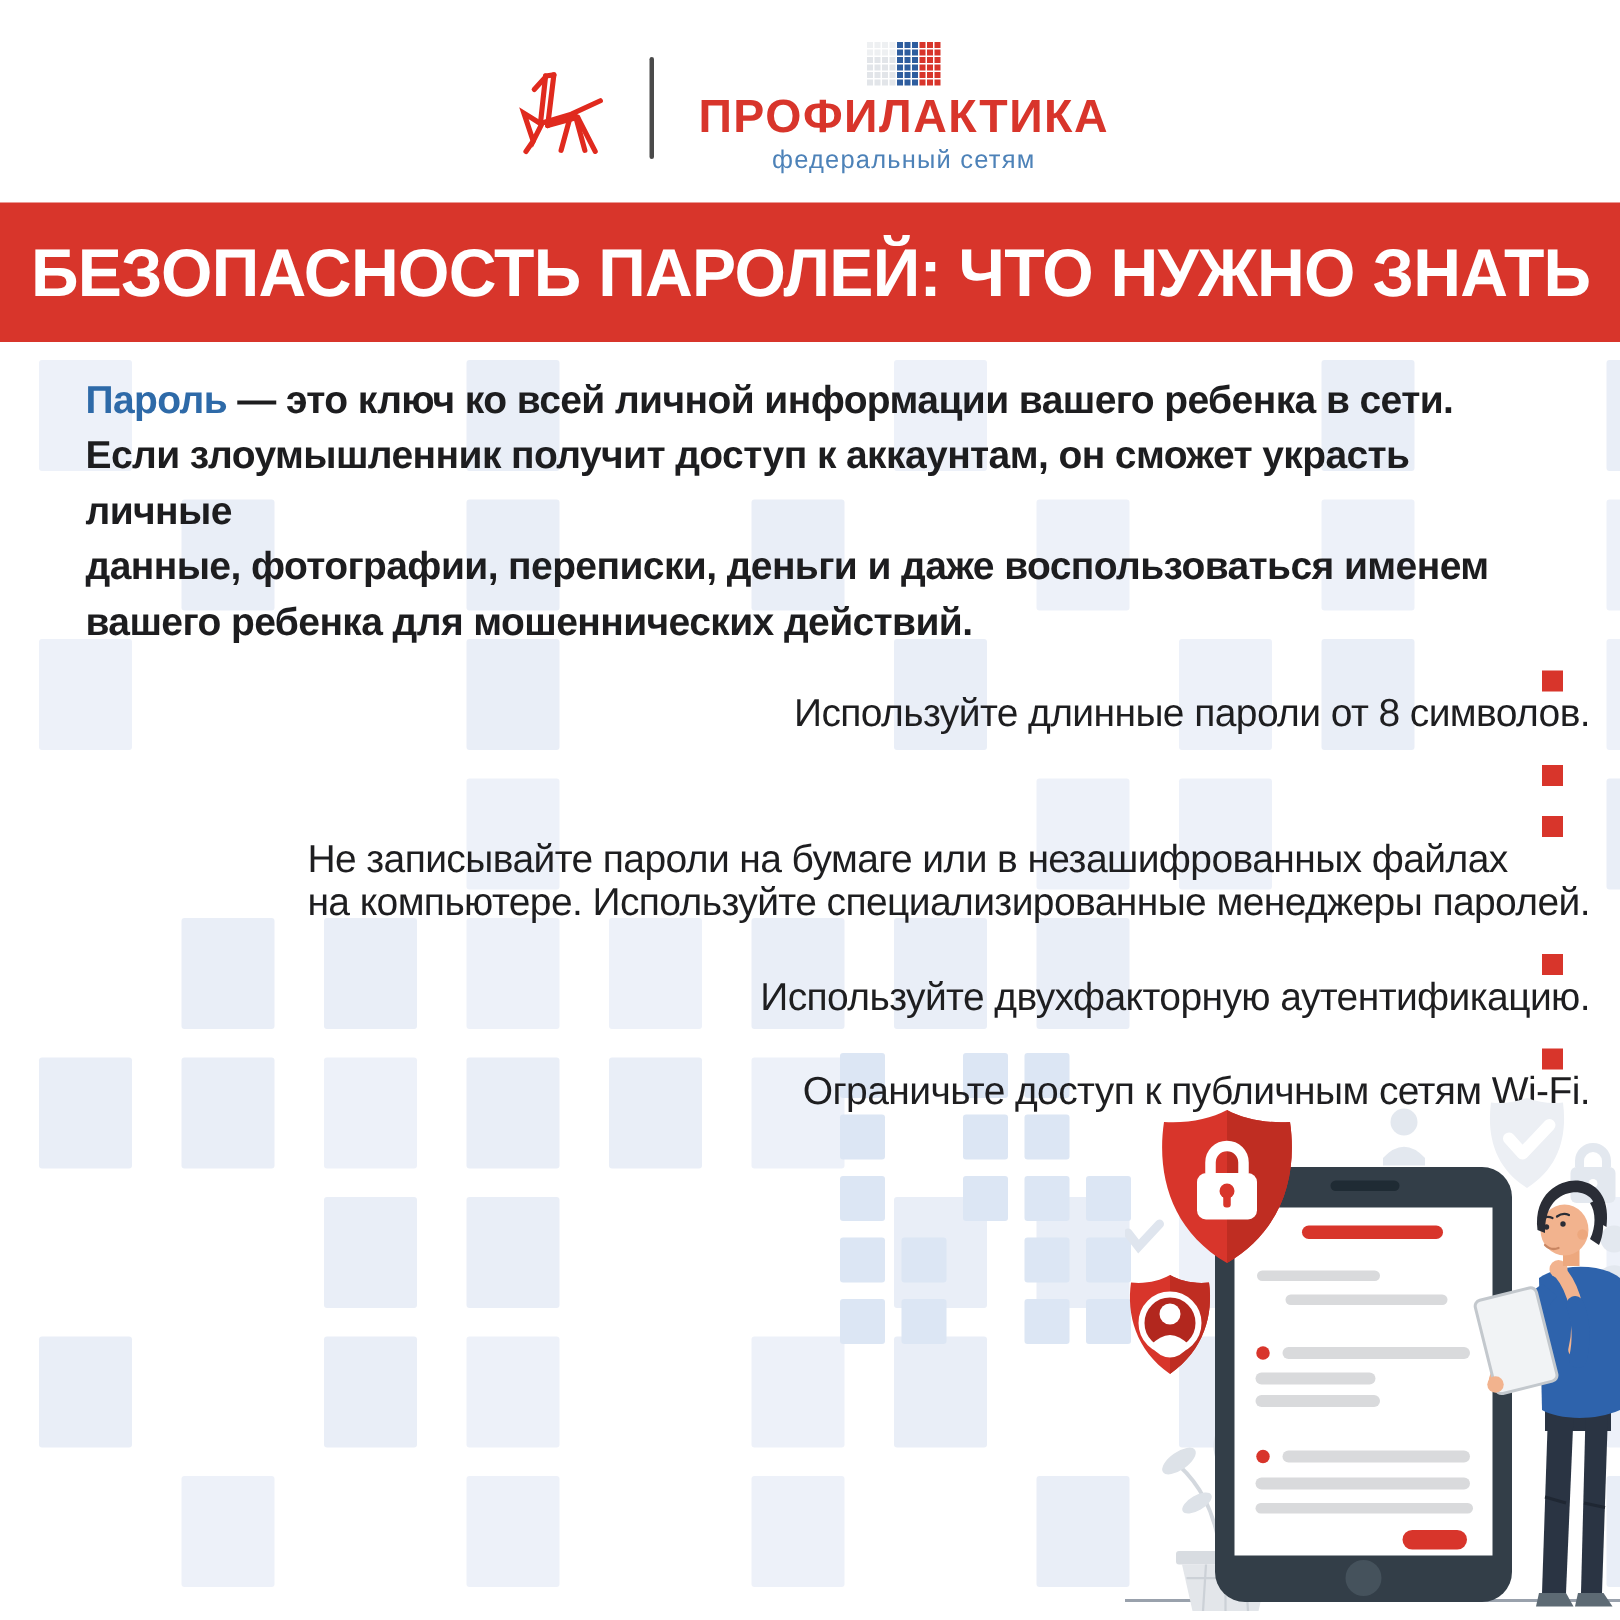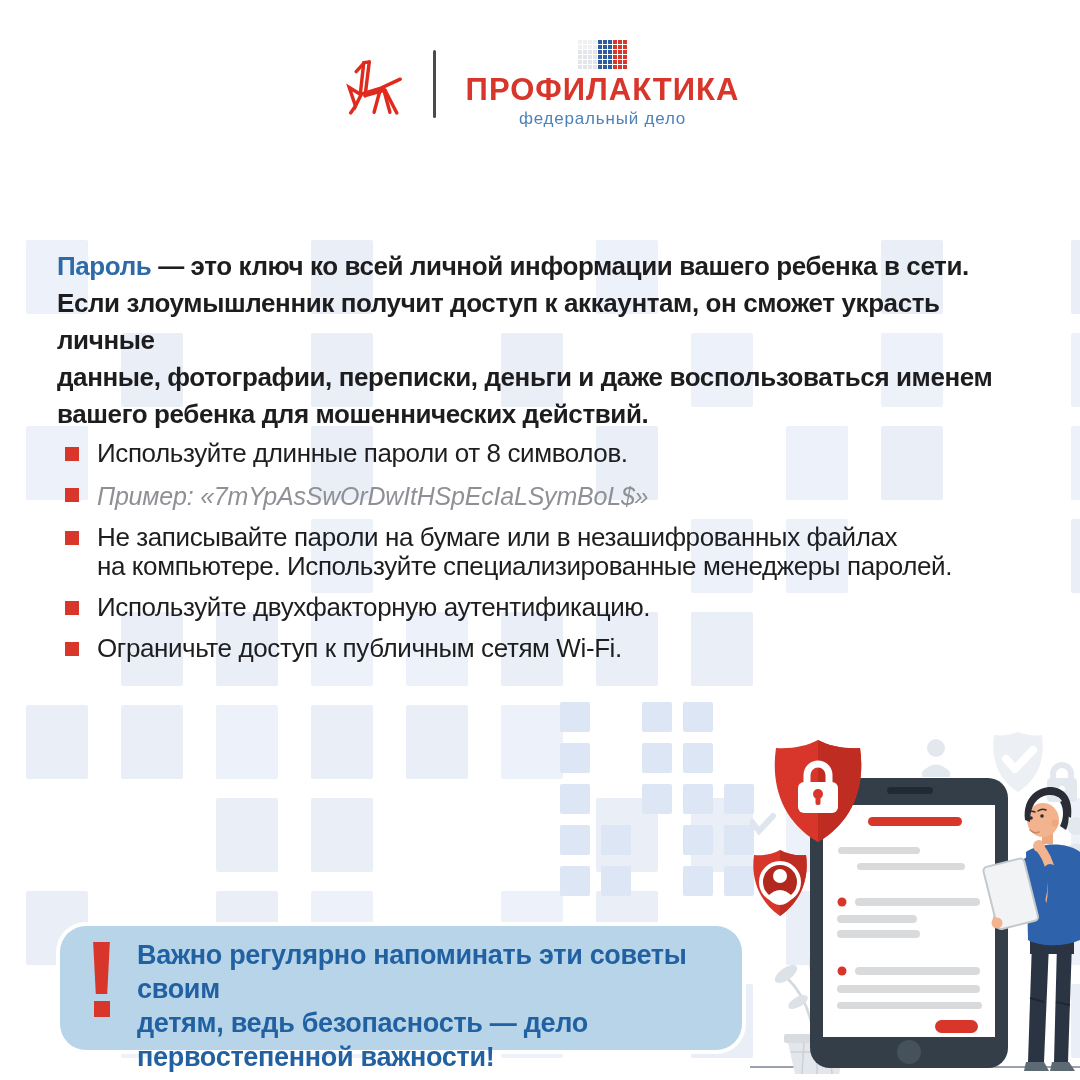--- a/index.html
+++ b/index.html
@@ -5,21 +5,21 @@
   html,body{margin:0;padding:0;}
   .poster{
     position:relative;width:1080px;height:1080px;overflow:hidden;background:#ffffff;
     font-family:"Liberation Sans",sans-serif;color:var(--text-dark,#1d1d1f);
   }
   
   .bg-grid{position:absolute;inset:0;z-index:0;}
   .bg-grid .sq{position:absolute;border-radius:2px;}
   
   .header{
-    position:absolute;top:16px;left:0;right:0;height:135px;z-index:2;background:#fff;
+    position:absolute;top:4px;left:0;right:0;height:135px;z-index:2;background:#fff;
     display:flex;align-items:center;justify-content:center;gap:30px;
   }
   .brand-mark{width:62px;height:66px;flex:0 0 auto;}
   .header-divider{width:3px;height:68px;background:#4a4a4a;border-radius:2px;}
   .logo-block{display:flex;flex-direction:column;align-items:center;gap:5px;}
   .pixel-flag{display:grid;grid-template-columns:repeat(10,4px);grid-auto-rows:4px;gap:1px;}
   .pixel-flag i{display:block;}
   .brand-name{font-size:31px;font-weight:800;letter-spacing:1px;color:var(--accent-red,#d8352b);line-height:1;}
   .brand-sub{font-size:17px;font-weight:400;letter-spacing:.8px;color:var(--subtitle-blue,#4d82b8);line-height:1;}
   
@@ -32,21 +32,21 @@
     white-space:nowrap;transform:scaleX(.98);
   }
   
   .main{position:absolute;top:228px;left:0;right:0;z-index:1;}
   .intro{
     margin:20px 20px 0 57px;font-size:26px;font-weight:700;line-height:37px;
     letter-spacing:-.4px;white-space:pre-line;max-width:985px;
   }
   .intro .lead{color:var(--link-blue,#2e6aa8);}
   .tips{list-style:none;margin:6px 20px 0 65px;padding:0;}
-  .tip{display:flex;align-items:flex-start;margin:0 0 12px 0;}
+  .tip{display:flex;align-items:flex-end;margin:0 0 12px 0;flex-direction:column;}
   .tip-bullet{
     flex:0 0 auto;width:14px;height:14px;margin:8px 18px 0 0;
     background:var(--accent-red,#d8352b);
   }
   .tip-body{flex:1;}
   .tip-text{
     margin:0;font-size:26px;font-weight:400;line-height:29px;letter-spacing:-.4px;
     white-space:pre-line;color:#1e1e20;
   }
   .tip-example{
@@ -224,42 +224,44 @@
           <i style="background: rgb(226, 229, 233);"></i>
           <i style="background: rgb(226, 229, 233);"></i>
           <i style="background: var(--logo-blue,#2e5d9e);"></i>
           <i style="background: var(--logo-blue,#2e5d9e);"></i>
           <i style="background: var(--logo-blue,#2e5d9e);"></i>
           <i style="background: var(--accent-red,#d8352b);"></i>
           <i style="background: var(--accent-red,#d8352b);"></i>
           <i style="background: var(--accent-red,#d8352b);"></i>
         </div>
       <div class="brand-name">ПРОФИЛАКТИКА</div>
-      <div class="brand-sub">федеральный дело</div>
+      <div class="brand-sub">федеральный сетям</div>
     </div>
   </header>
 
+  <div class="banner">
+    <h1>БЕЗОПАСНОСТЬ ПАРОЛЕЙ: ЧТО НУЖНО ЗНАТЬ</h1>
+  </div>
 
   <main class="main">
     <p class="intro"><span class="lead">Пароль</span><span> — это ключ ко всей личной информации вашего ребенка в сети.
 Если злоумышленник получит доступ к аккаунтам, он сможет украсть личные
 данные, фотографии, переписки, деньги и даже воспользоваться именем
 вашего ребенка для мошеннических действий.</span></p>
 
     <ul class="tips">
       <li class="tip">
         <span class="tip-bullet"></span>
         <div class="tip-body">
           <p class="tip-text">Используйте длинные пароли от 8 символов.</p>
         </div>
       </li>
       <li class="tip">
         <span class="tip-bullet"></span>
         <div class="tip-body">
-          <p class="tip-example">Пример: «7mYpAsSwOrDwItHSpEcIaLSymBoL$»</p>
         </div>
       </li>
       <li class="tip">
         <span class="tip-bullet"></span>
         <div class="tip-body">
             <p class="tip-text">Не записывайте пароли на бумаге или в незашифрованных файлах
 на компьютере. Используйте специализированные менеджеры паролей.</p>
           </div>
       </li>
       <li class="tip">
@@ -270,29 +272,20 @@
       </li>
       <li class="tip">
         <span class="tip-bullet"></span>
         <div class="tip-body">
             <p class="tip-text">Ограничьте доступ к публичным сетям Wi-Fi.</p>
           </div>
       </li>
     </ul>
   </main>
 
-  <div class="note-box">
-    <div class="excl">
-      <div class="excl-bar"></div>
-      <div class="excl-dot"></div>
-    </div>
-    <p class="note-text">Важно регулярно напоминать эти советы своим
-детям, ведь безопасность — дело
-первостепенной важности!</p>
-  </div>
 
   <svg class="illustration" viewBox="0 0 330 350">
 
     <g>
       <circle cx="186" cy="18" r="9" fill="#e3e8ef"></circle>
       <path d="M172,42 q14,-15 28,0 l0,5 h-28 z" fill="#e3e8ef"></path>
       <path d="M268,2 c8,3 16,4 24,3 c3,23 -3,44 -24,57 c-21,-13 -27,-34 -24,-57 c8,1 16,0 24,-3 z" fill="#eceff4"></path>
       <path d="M256,29 l9,10 l18,-19" stroke="#ffffff" stroke-width="8" fill="none" stroke-linecap="round" stroke-linejoin="round"></path>
       <g>
         <path d="M303,48 v-4 a9,9 0 0 1 18,0 v4" stroke="#e3e8ef" stroke-width="6" fill="none"></path>

